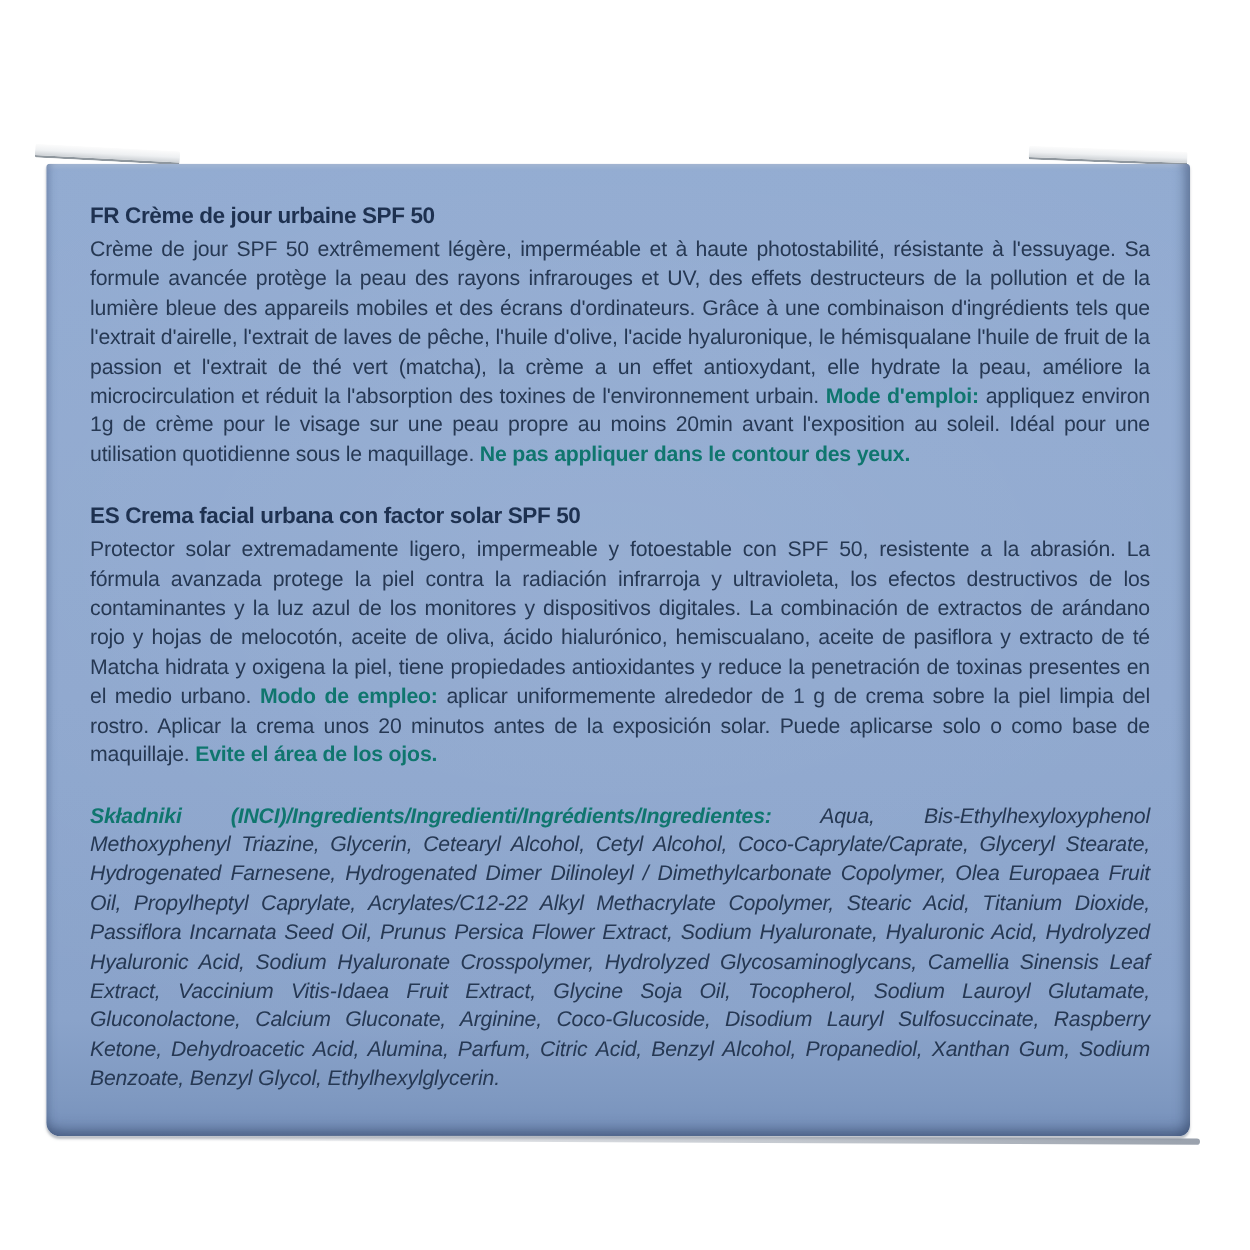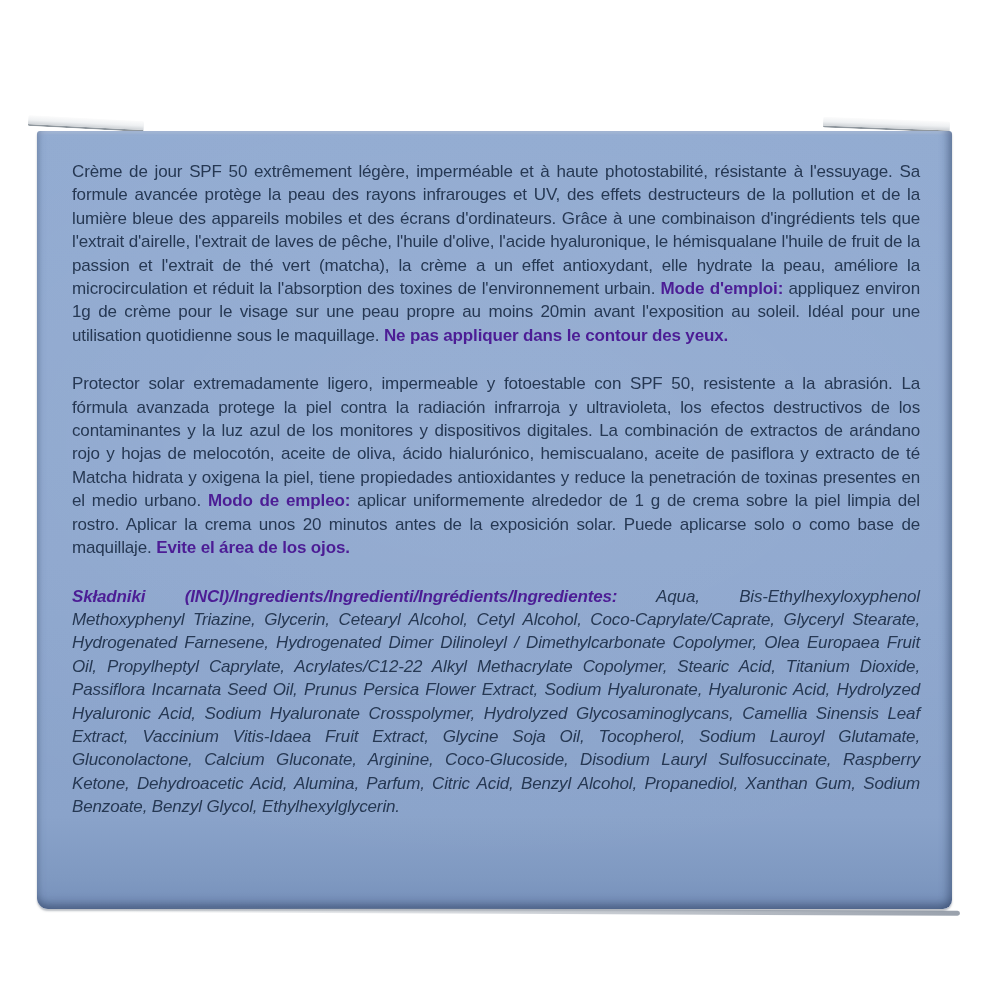--- a/index.html
+++ b/index.html
@@ -63,40 +63,42 @@
     line-height: 24px;
   }
   .panel-para {
     font-size: 17px;
     line-height: 23.4px;
     letter-spacing: -0.15px;
     text-align: justify;
     margin: 0;
     color: #263853;
   }
-  .b { font-weight: bold; color: #4c1d95; }
+  .b { font-weight: bold; color: #0f766e; }
   .section { margin: 0 0 25px 0; }
   .section:last-child { margin-bottom: 0; font-style: italic; }
 </style>
 </head>
 <body>
 
 <div class="flap flap-left"></div>
 <div class="flap flap-right"></div>
 
 <div class="box"></div>
 <div class="box-bottom-shadow"></div>
 
 <div class="content">
 
   <div class="section">
+    <p class="panel-heading">FR Crème de jour urbaine SPF 50</p>
     <p class="panel-para"><span>Crème de jour SPF 50 extrêmement légère, imperméable et à haute photostabilité, résistante à l'essuyage. Sa formule avancée protège la peau des rayons infrarouges et UV, des effets destructeurs de la pollution et de la lumière bleue des appareils mobiles et des écrans d'ordinateurs. Grâce à une combinaison d'ingrédients tels que l'extrait d'airelle, l'extrait de laves de pêche, l'huile d'olive, l'acide hyaluronique, le hémisqualane l'huile de fruit de la passion et l'extrait de thé vert (matcha), la crème a un effet antioxydant, elle hydrate la peau, améliore la microcirculation et réduit la l'absorption des toxines de l'environnement urbain. </span><span class="b">Mode d'emploi:</span><span> appliquez environ 1g de crème pour le visage sur une peau propre au moins 20min avant l'exposition au soleil. Idéal pour une utilisation quotidienne sous le maquillage. </span><span class="b">Ne pas appliquer dans le contour des yeux.</span></p>
   </div>
 
   <div class="section">
+    <p class="panel-heading">ES Crema facial urbana con factor solar SPF 50</p>
     <p class="panel-para"><span>Protector solar extremadamente ligero, impermeable y fotoestable con SPF 50, resistente a la abrasión. La fórmula avanzada protege la piel contra la radiación infrarroja y ultravioleta, los efectos destructivos de los contaminantes y la luz azul de los monitores y dispositivos digitales. La combinación de extractos de arándano rojo y hojas de melocotón, aceite de oliva, ácido hialurónico, hemiscualano, aceite de pasiflora y extracto de té Matcha hidrata y oxigena la piel, tiene propiedades antioxidantes y reduce la penetración de toxinas presentes en el medio urbano. </span><span class="b">Modo de empleo:</span><span> aplicar uniformemente alrededor de 1 g de crema sobre la piel limpia del rostro. Aplicar la crema unos 20 minutos antes de la exposición solar. Puede aplicarse solo o como base de maquillaje. </span><span class="b">Evite el área de los ojos.</span></p>
   </div>
 
   <div class="section">
     <p class="panel-para"><span class="b">Składniki (INCI)/Ingredients/Ingredienti/Ingrédients/Ingredientes:</span><span> Aqua, Bis-Ethylhexyloxyphenol Methoxyphenyl Triazine, Glycerin, Cetearyl Alcohol, Cetyl Alcohol, Coco-Caprylate/Caprate, Glyceryl Stearate, Hydrogenated Farnesene, Hydrogenated Dimer Dilinoleyl / Dimethylcarbonate Copolymer, Olea Europaea Fruit Oil, Propylheptyl Caprylate, Acrylates/C12-22 Alkyl Methacrylate Copolymer, Stearic Acid, Titanium Dioxide, Passiflora Incarnata Seed Oil, Prunus Persica Flower Extract, Sodium Hyaluronate, Hyaluronic Acid, Hydrolyzed Hyaluronic Acid, Sodium Hyaluronate Crosspolymer, Hydrolyzed Glycosaminoglycans, Camellia Sinensis Leaf Extract, Vaccinium Vitis-Idaea Fruit Extract, Glycine Soja Oil, Tocopherol, Sodium Lauroyl Glutamate, Gluconolactone, Calcium Gluconate, Arginine, Coco-Glucoside, Disodium Lauryl Sulfosuccinate, Raspberry Ketone, Dehydroacetic Acid, Alumina, Parfum, Citric Acid, Benzyl Alcohol, Propanediol, Xanthan Gum, Sodium Benzoate, Benzyl Glycol, Ethylhexylglycerin.</span></p>
   </div>
 
 </div>
 
 </body></html>

